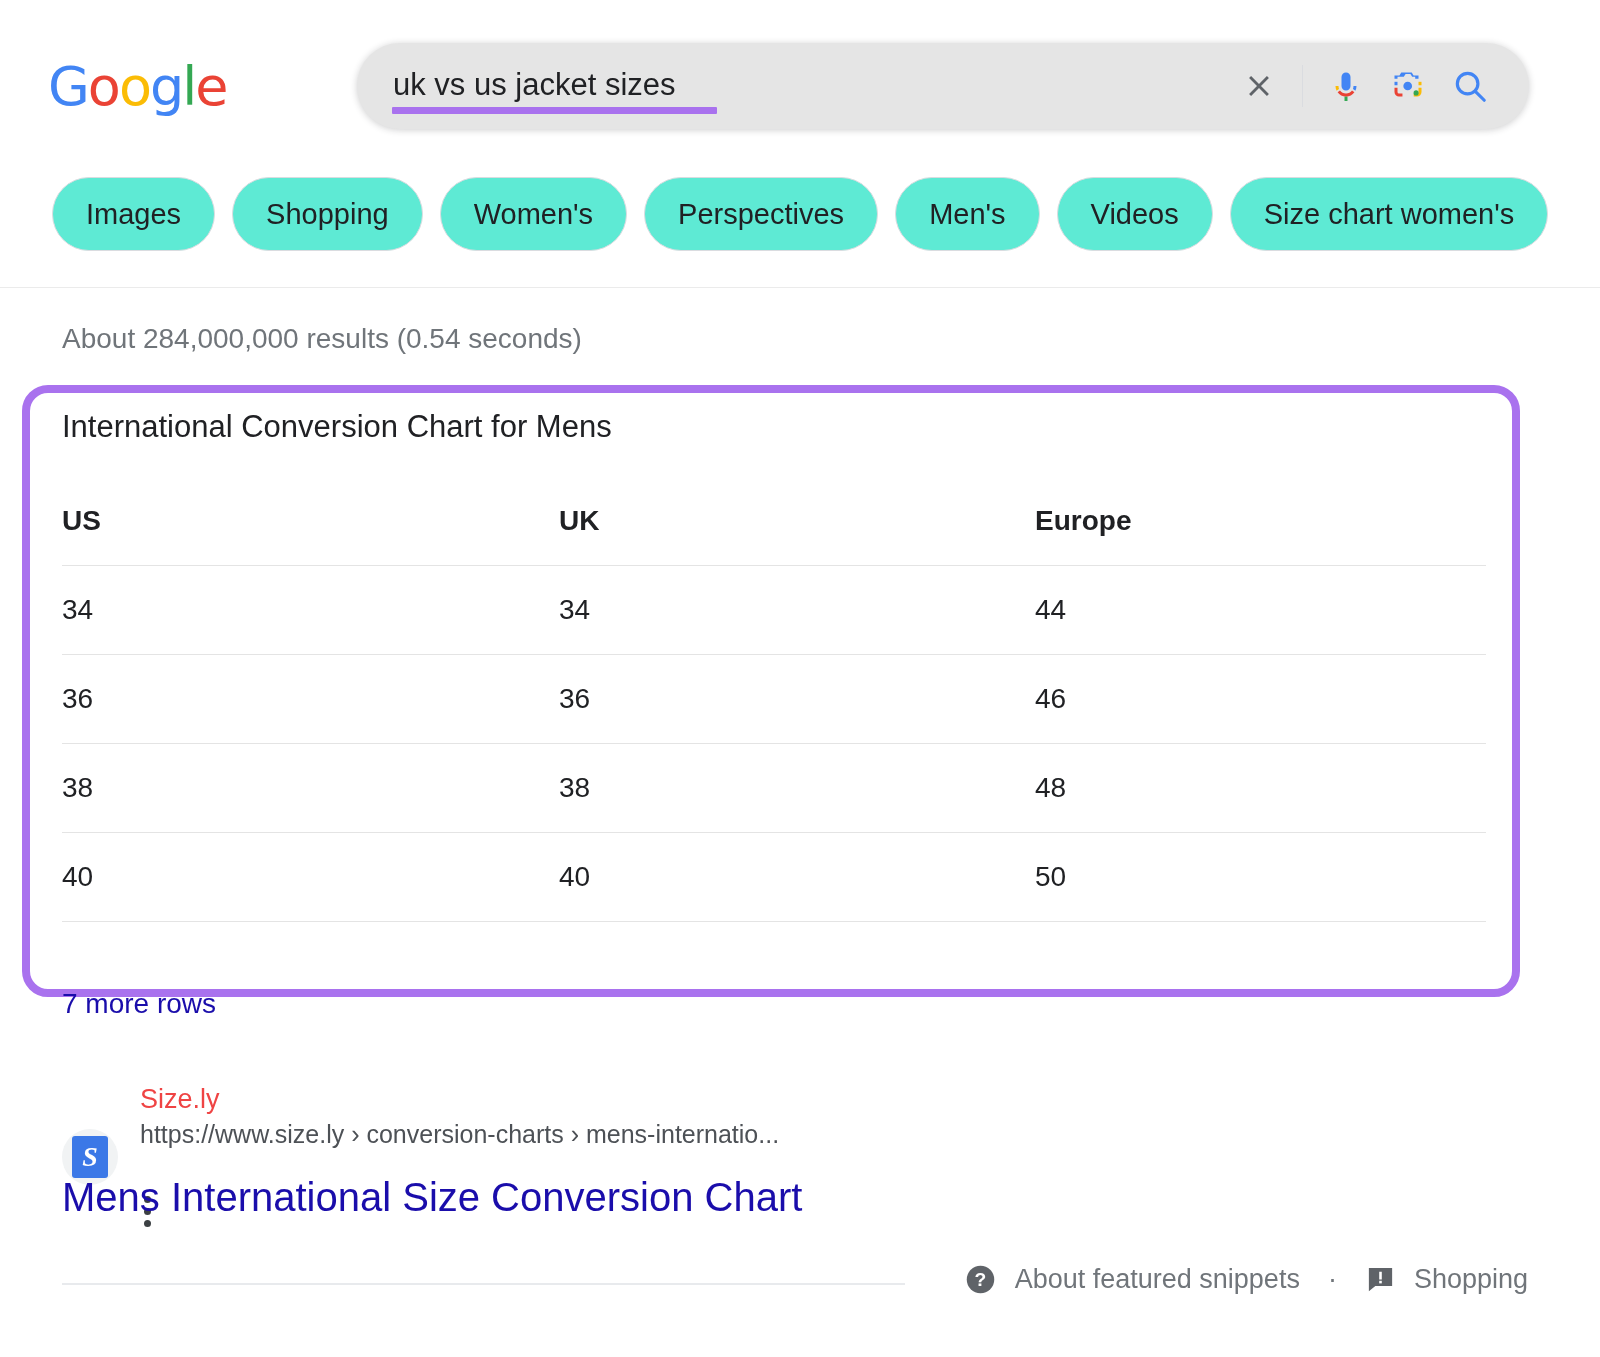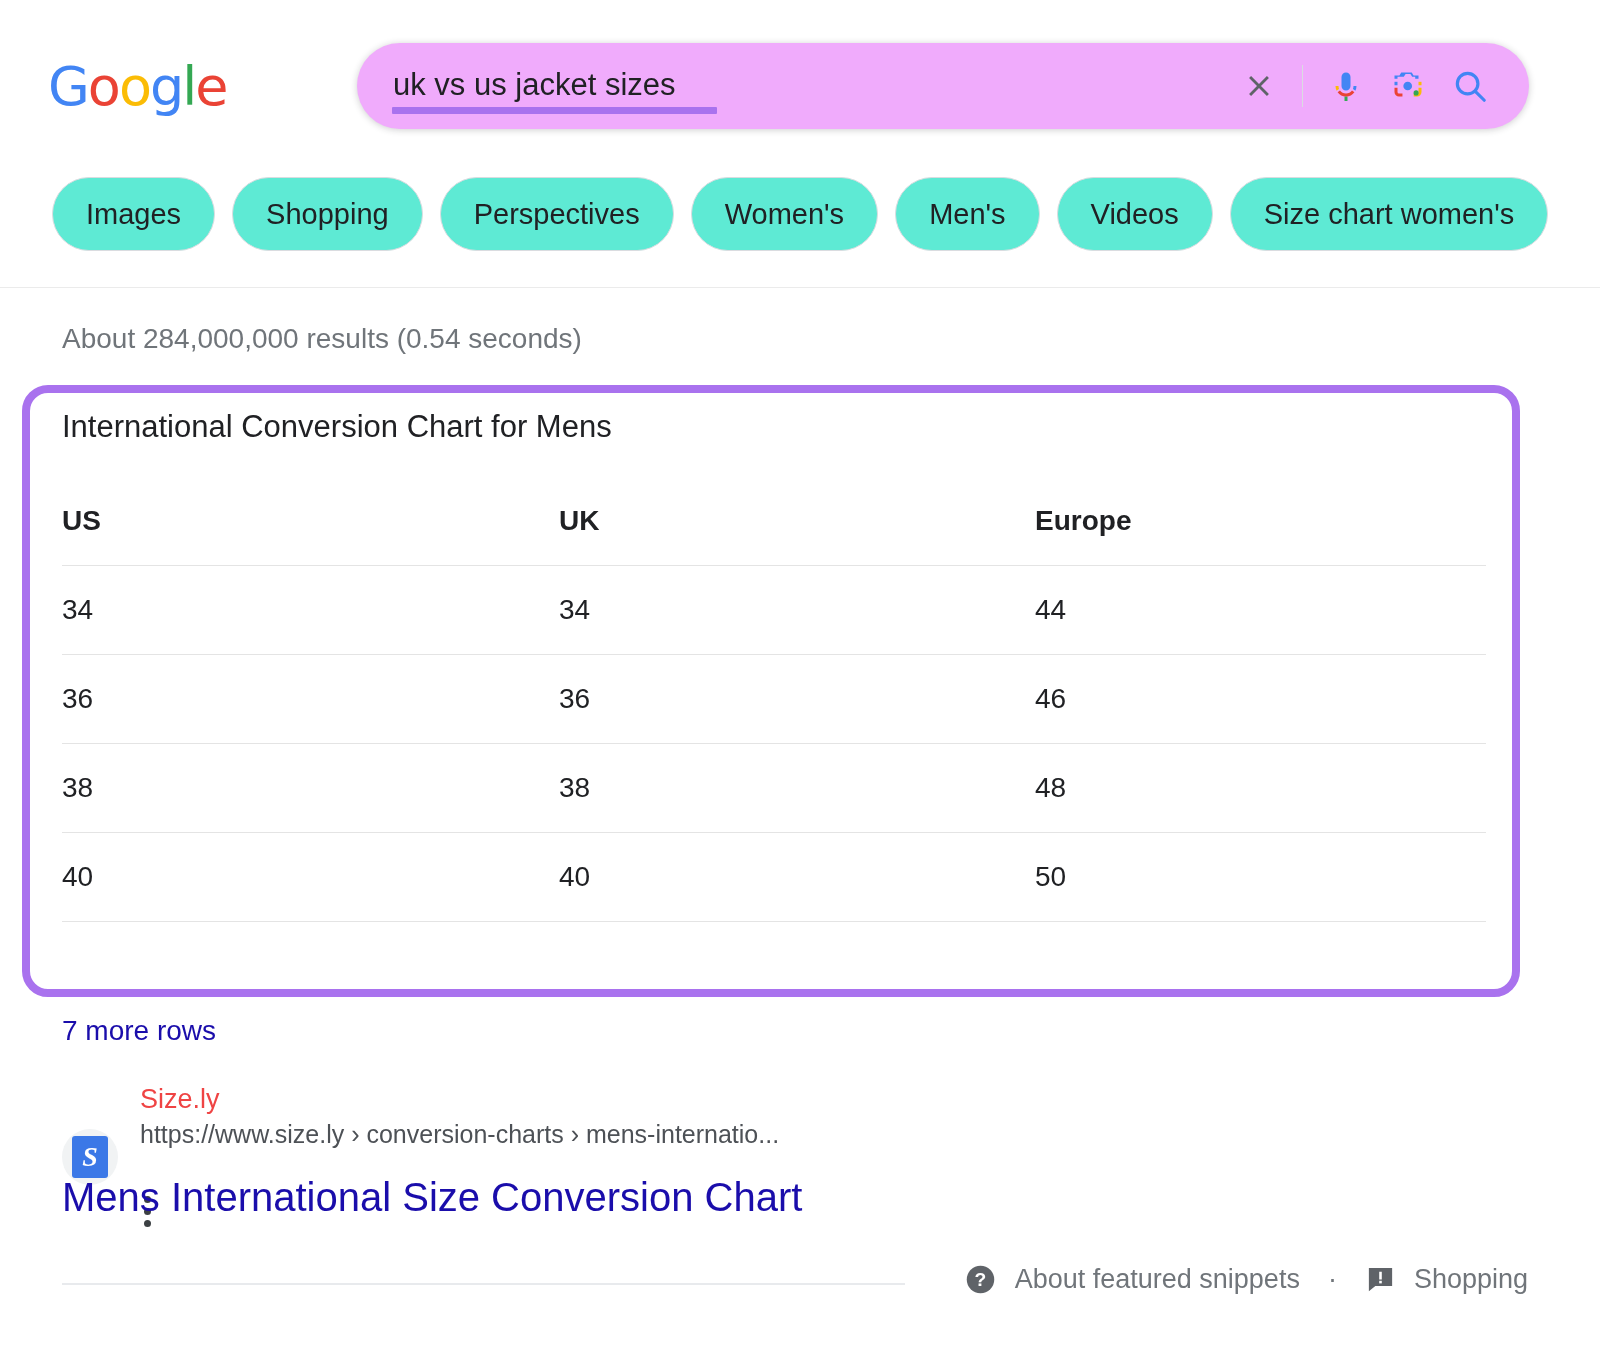--- a/index.html
+++ b/index.html
@@ -43,21 +43,21 @@
   .lg-r { color: #EA4335; }
   .lg-y { color: #FBBC05; }
   .lg-g { color: #34A853; }
 
   .searchbar {
     position: absolute;
     left: 357px;
     top: 43px;
     width: 1172px;
     height: 86px;
-    background: #f0abfc;
+    background: #e5e5e5;
     border-radius: 43px;
     box-shadow: 0 1px 7px rgba(32,33,36,0.22);
     box-sizing: border-box;
   }
   .query-wrap {
     position: absolute;
     left: 36px;
     top: 0;
     height: 86px;
     display: flex;
@@ -189,21 +189,20 @@
   .col-eu { width: 451px; }
 
   .more-rows {
     position: absolute;
     left: 62px;
     top: 988px;
     font-size: 28px;
     color: #1a0dab;
     cursor: pointer;
     white-space: nowrap;
-    margin-top: 27px;
   }
 
   
   .result-block {
     position: absolute;
     left: 62px;
     top: 1082px;
     width: 1000px;
   }
   .res-head {
@@ -363,24 +362,24 @@
   <div class="query-underline"></div>
 
   <div class="chips">
     <div class="chip">
         <span>Images</span>
       </div>
     <div class="chip">
         <span>Shopping</span>
       </div>
     <div class="chip">
+        <span>Women's</span>
+      </div>
+    <div class="chip">
         <span>Perspectives</span>
-      </div>
-    <div class="chip">
-        <span>Women's</span>
       </div>
     <div class="chip">
         <span>Men's</span>
       </div>
     <div class="chip">
         <span>Videos</span>
       </div>
     <div class="chip">
         <span>Size chart women's</span>
       </div>

